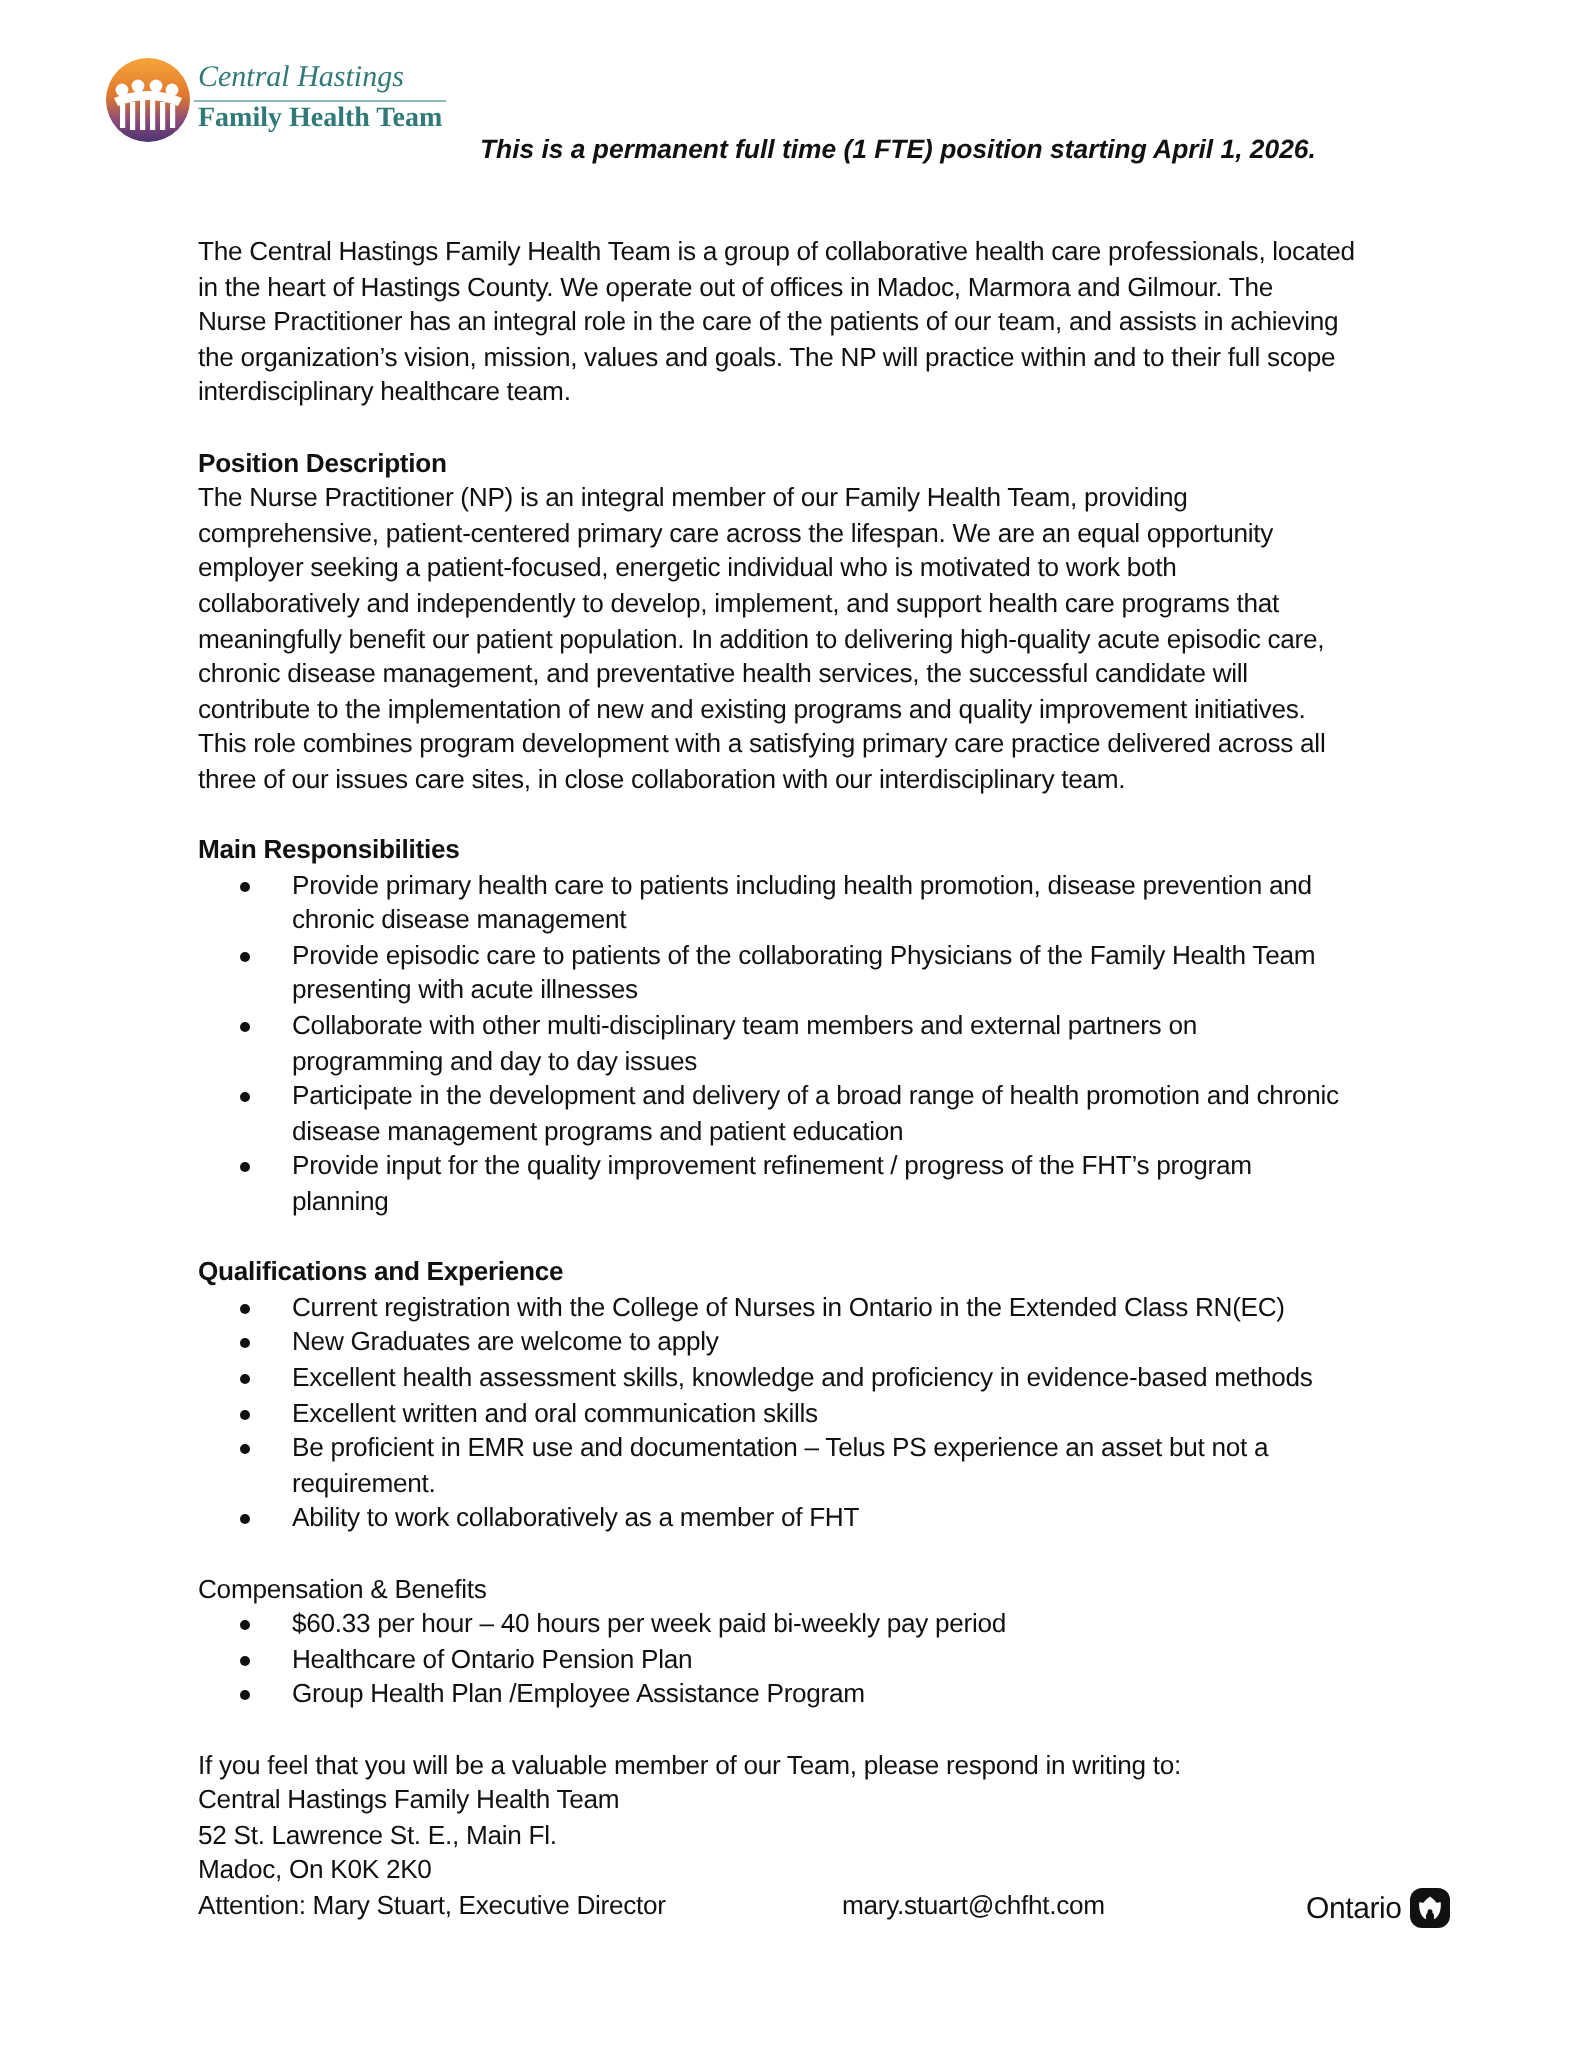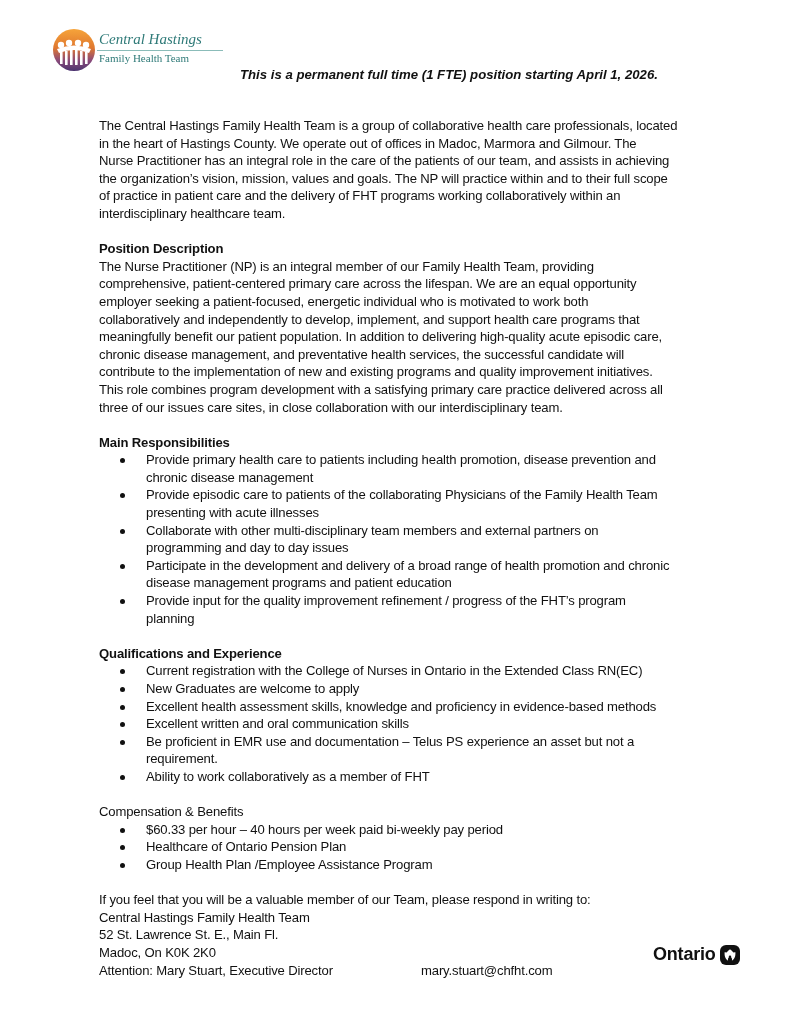--- a/index.html
+++ b/index.html
@@ -12,21 +12,21 @@
     
     .logo { position: absolute; left: 52px; top: 28px; width: 170px; height: 46px; }
     .logo-emblem { position: absolute; left: 0; top: 0; width: 44px; height: 44px; }
     .logo-line1 {
       position: absolute; left: 47px; top: 3px; font-family: "Liberation Serif", serif;
       font-style: italic; color: #2f7a78; font-size: 15px; white-space: nowrap;
     }
     .logo-rule { position: absolute; left: 45px; top: 22px; width: 126px; height: 1px; background: #8bbcb9; }
     .logo-line2 {
       position: absolute; left: 47px; top: 24px; font-family: "Liberation Serif", serif;
-      font-weight: normal; color: #2f7a78; font-size: 11px; white-space: nowrap;
+      font-weight: bold; color: #2f7a78; font-size: 14px; white-space: nowrap;
     }
 
     
     .headline {
       position: absolute; left: 240px; top: 66px; width: 440px;
       font-style: italic; font-weight: bold; font-size: 13.2px; line-height: 18px; color: #111;
     }
     .headline .l1 { display: block; padding-left: 24px; white-space: nowrap; }
     .headline .l2 { display: block; white-space: nowrap; }
 
@@ -40,21 +40,21 @@
     .section-title.plain { font-weight: normal; }
     ul.bullets { list-style: none; margin: 0; padding: 0; }
     ul.bullets li { position: relative; padding-left: 47px; }
     ul.bullets li .dot {
       position: absolute; left: 21px; top: 7px; width: 5px; height: 5px; border-radius: 50%; background: #111;
     }
     .attention { position: relative; }
     .email { position: absolute; left: 290px; top: 0; margin-left: 32px; }
 
     .ontario { position: absolute; left: 653px; top: 944px; display: flex; align-items: center; }
-    .ontario-word { font-weight: bold; font-size: 18px; color: #111; letter-spacing: -0.2px; }
+    .ontario-word { font-weight: normal; font-size: 15px; color: #111; letter-spacing: -0.2px; }
     .ontario-mark { margin-left: 4px; width: 20px; height: 20px; }
   </style>
 </head>
 <body>
 
 <div class="page">
 
   <div class="logo">
     <svg class="logo-emblem" viewBox="0 0 44 44">
       <defs>
@@ -87,21 +87,20 @@
     <span class="l2">This is a permanent full time (1 FTE) position starting April 1, 2026.</span>
   </div>
 
   <div class="content">
 
     <div>
       <p>The Central Hastings Family Health Team is a group of collaborative health care professionals, located</p>
       <p>in the heart of Hastings County.  We operate out of offices in Madoc, Marmora and Gilmour. The</p>
       <p>Nurse Practitioner has an integral role in the care of the patients of our team, and assists in achieving</p>
       <p>the organization’s vision, mission, values and goals. The NP will practice within and to their full scope</p>
-      <p>of practice in patient care and the delivery of FHT programs working collaboratively within an</p>
       <p>interdisciplinary healthcare team.</p>
     </div>
     <div class="gap"></div>
 
     <div>
       <p class="section-title">Position Description</p>
       <p>The Nurse Practitioner (NP) is an integral member of our Family Health Team, providing</p>
       <p>comprehensive, patient-centered primary care across the lifespan. We are an equal opportunity</p>
       <p>employer seeking a patient-focused, energetic individual who is motivated to work both</p>
       <p>collaboratively and independently to develop, implement, and support health care programs that</p>

